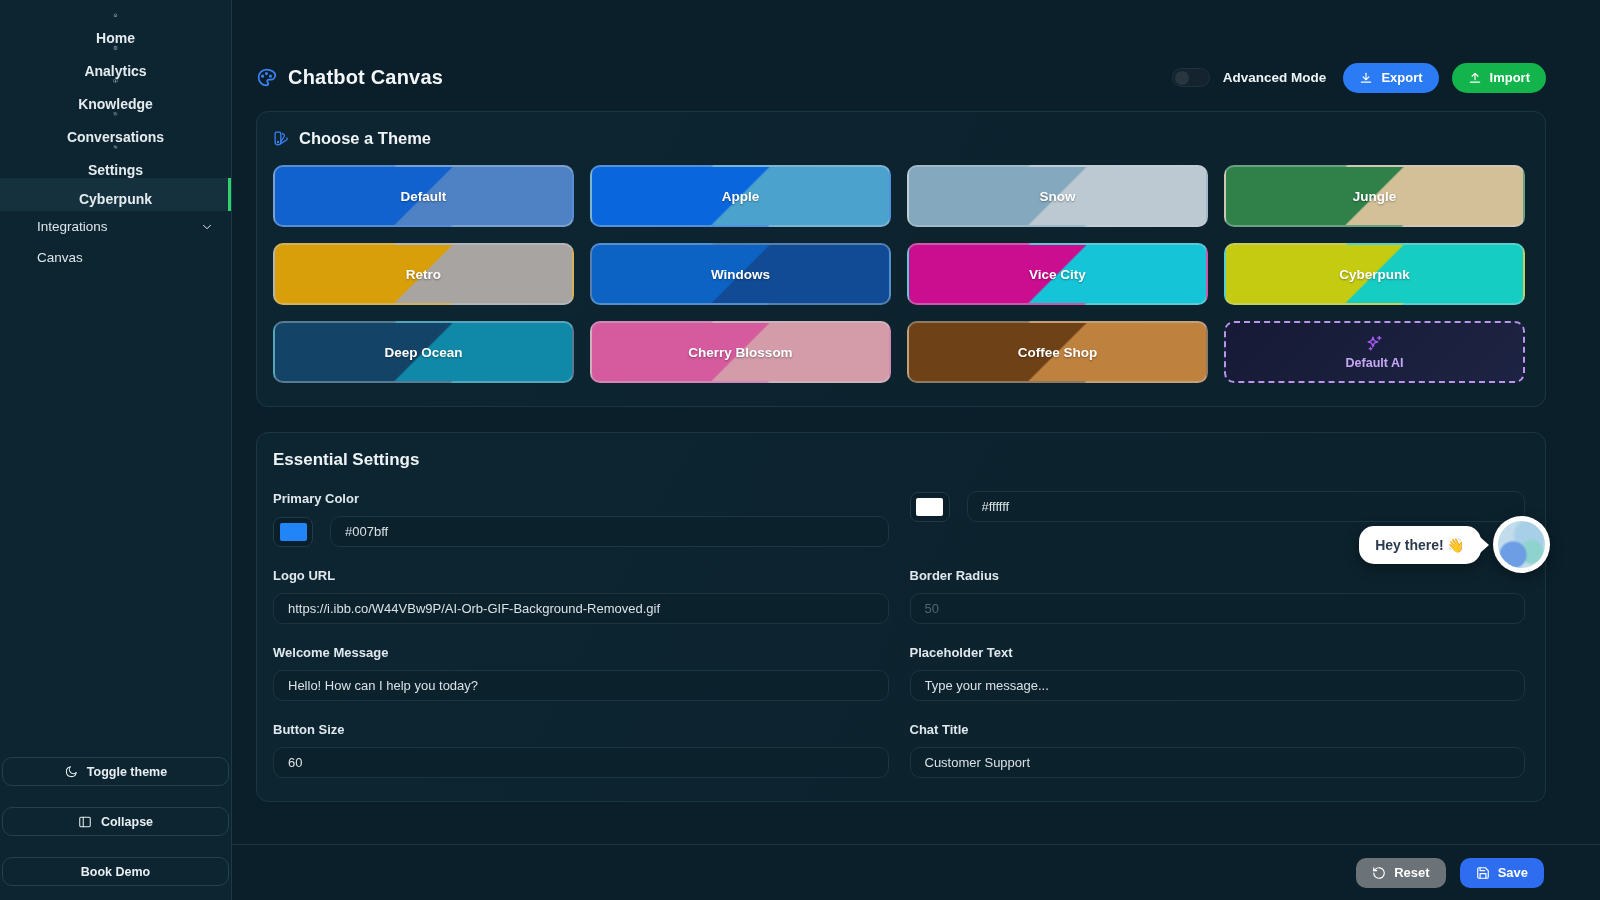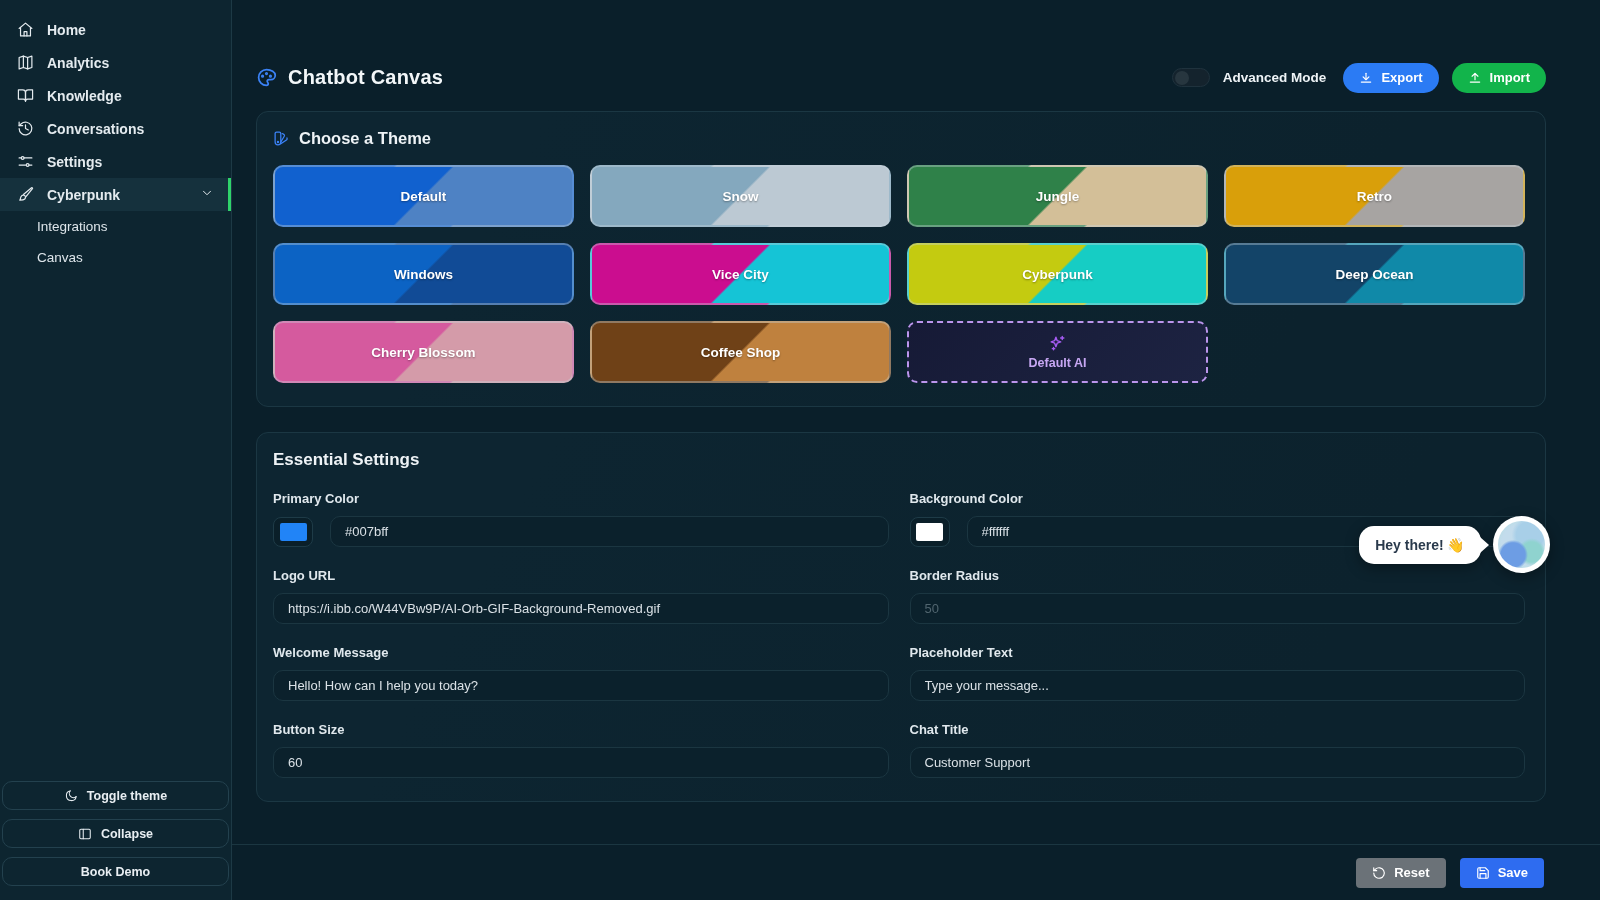--- a/index.html
+++ b/index.html
@@ -17,36 +17,36 @@
     width:232px; flex:0 0 232px; height:100%;
     background:#0d2530;
     border-right:1px solid #1d3945;
     display:flex; flex-direction:column;
     padding:13px 0 14px 0;
   }
   .nav-item {
     display:flex; align-items:center; gap:13px;
     height:33px; padding:0 17px;
     font-size:14px; font-weight:600; color:#e4ebef;
-    cursor:pointer; position:relative;
+    cursor:pointer; position:relative;flex-direction:column;
   }
   .nav-item svg { width:17px; height:17px; stroke:#e4ebef; fill:none; stroke-width:1.7; stroke-linecap:round; stroke-linejoin:round; }
   .nav-item.active { background:#15313d; }
   .nav-item.active::after {
     content:""; position:absolute; right:0; top:0; bottom:0;
     width:3px; background:#2fd36b;
   }
   .nav-item .chev { margin-left:auto; }
   .nav-item .chev svg { width:14px; height:14px; }
   .sub-item {
     padding:8px 17px 8px 37px;
     font-size:13.5px; font-weight:500; color:#dde5ea; cursor:pointer;
   }
   .sidebar-footer {
-    margin-top:auto; display:flex; flex-direction:column; gap:9px; padding:0 2px;
+    margin-top:auto; display:flex; flex-direction:column; gap:21px; padding:0 2px;
   }
   .side-btn {
     height:29px; border:1px solid #23414e; border-radius:10px;
     background:transparent; color:#e8eef2;
     font-family:inherit; font-size:12.5px; font-weight:700;
     display:flex; align-items:center; justify-content:center; gap:9px;
     cursor:pointer;
   }
   .side-btn svg { width:14px; height:14px; stroke:#e8eef2; fill:none; stroke-width:1.8; stroke-linecap:round; stroke-linejoin:round; }
 
@@ -136,21 +136,21 @@
   }
   .text-input::placeholder { color:#51656f; }
 
   
   .footer {
     position:absolute; left:0; right:0; bottom:0; height:56px;
     border-top:1px solid #1b3641;
     display:flex; align-items:center; justify-content:flex-end;
     gap:14px; padding-right:56px; background:#0a1f2a;
   }
-  .footer .pill-btn { border-radius:4px; }
+  .footer .pill-btn { border-radius:10px; }
   .btn-reset { background:#6b7278; }
   .btn-save { background:#2e6cf0; }
 
   
   .chat-widget {
     position:absolute; top:516px; right:50px;
     display:flex; align-items:center; gap:12px; z-index:5;
   }
   .bubble {
     position:relative; background:#fff; color:#2a3a4c;
@@ -303,20 +303,23 @@
               <path d="M11 17 15.9 8.8a2 2 0 0 0-.7-2.7L13 5"></path>
               <path d="M11 19.5 19 14a2 2 0 0 0 .6-2.8"></path>
               <circle cx="7" cy="17" r=".8"></circle>
             </svg>
           <span class="card-title">Choose a Theme</span>
         </div>
         <div class="theme-grid">
           <div class="tile" style="--c1: #1161cf; --c2: #4e82c4;">
               <span>Default</span>
             </div>
+          <div class="tile" style="--c1: #0a66dd; --c2: #4ba3cd;">
+              <span>Apple</span>
+            </div>
           <div class="tile" style="--c1: #84a8be; --c2: #bcc9d3;">
               <span>Snow</span>
             </div>
           <div class="tile" style="--c1: #2f8149; --c2: #d3bf98;">
               <span>Jungle</span>
             </div>
           <div class="tile" style="--c1: #d99f0a; --c2: #a7a4a2;">
               <span>Retro</span>
             </div>
           <div class="tile" style="--c1: #0c63c4; --c2: #114b96;">
@@ -356,21 +359,20 @@
             <label>Primary Color</label>
             <div class="control-row">
               <div class="swatch">
                   <div class="chip" style="background:#2184f7"></div>
                 </div>
               <input class="text-input" type="text" value="#007bff" style="">
             </div>
           </div>
 
           <div class="field">
-            <label>Background Color</label>
             <div class="control-row">
               <div class="swatch">
                   <div class="chip" style="background:#ffffff"></div>
                 </div>
               <input class="text-input" type="text" value="#ffffff" style="">
             </div>
           </div>
 
           <div class="field">
             <label>Logo URL</label>

